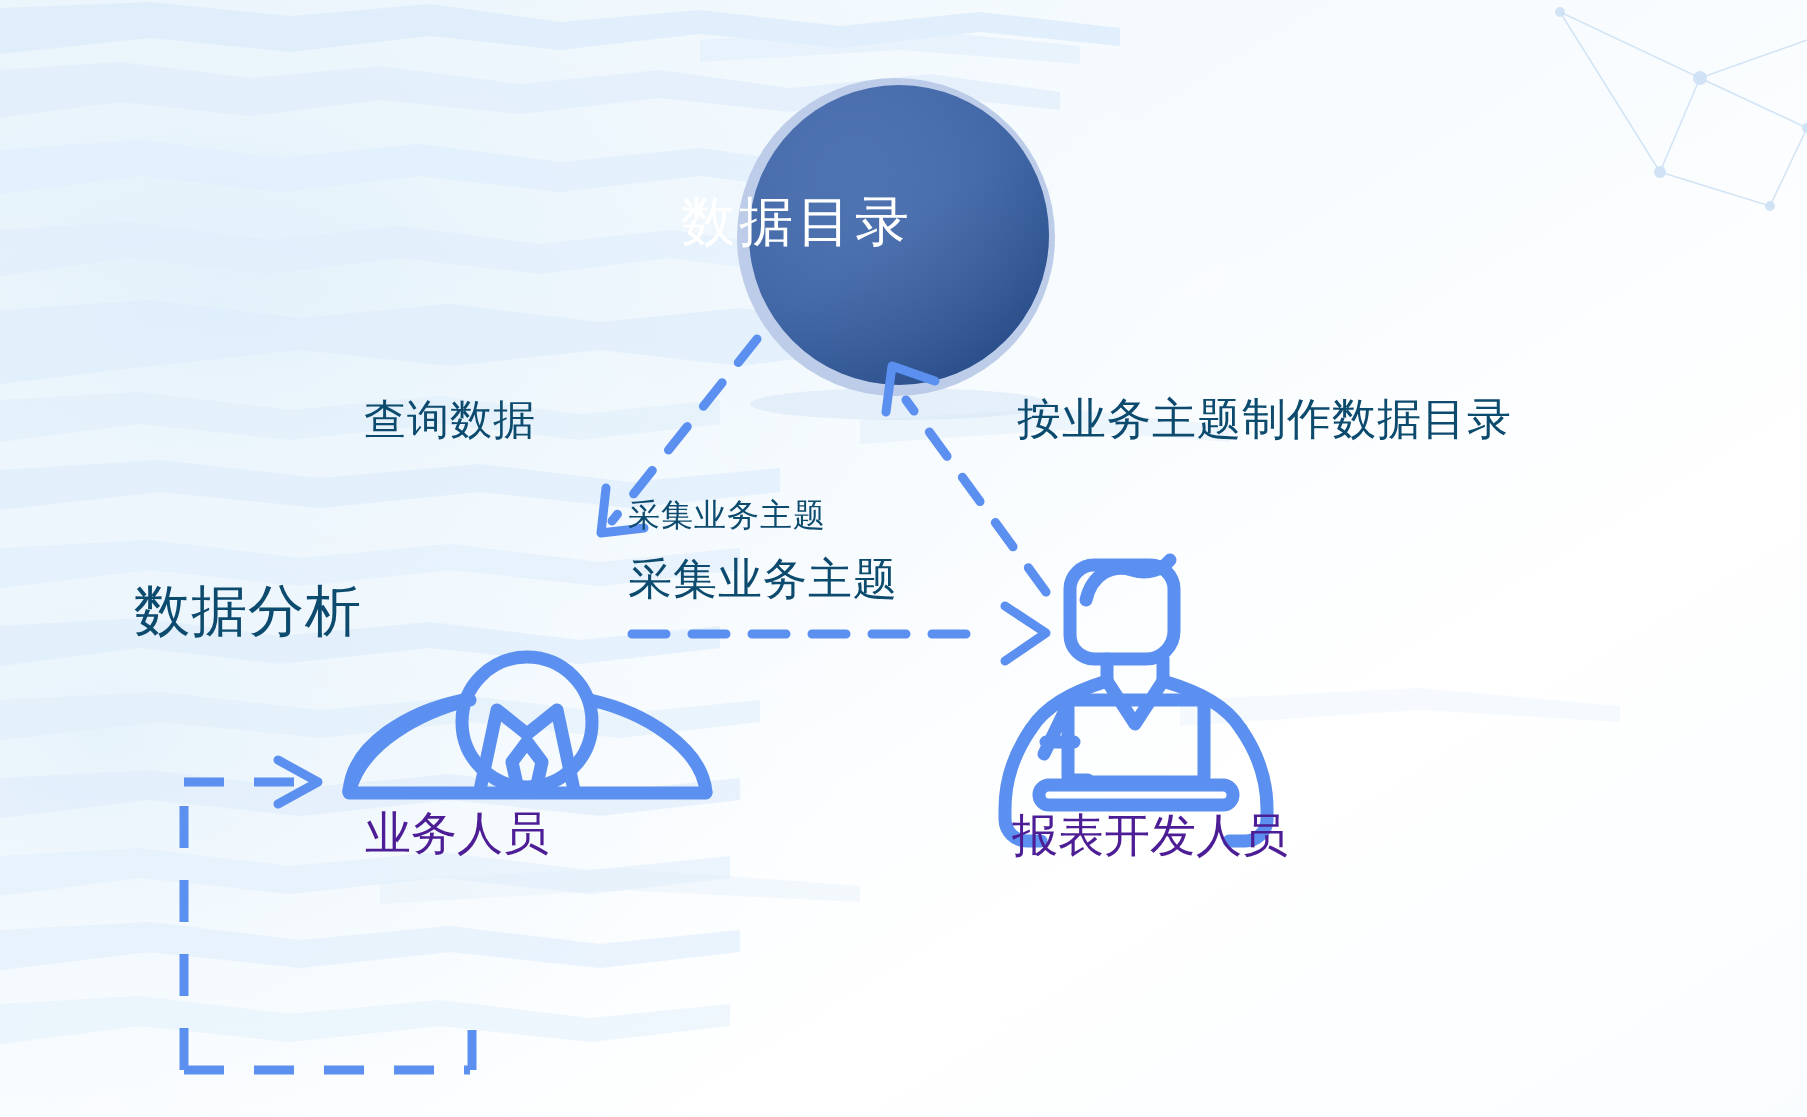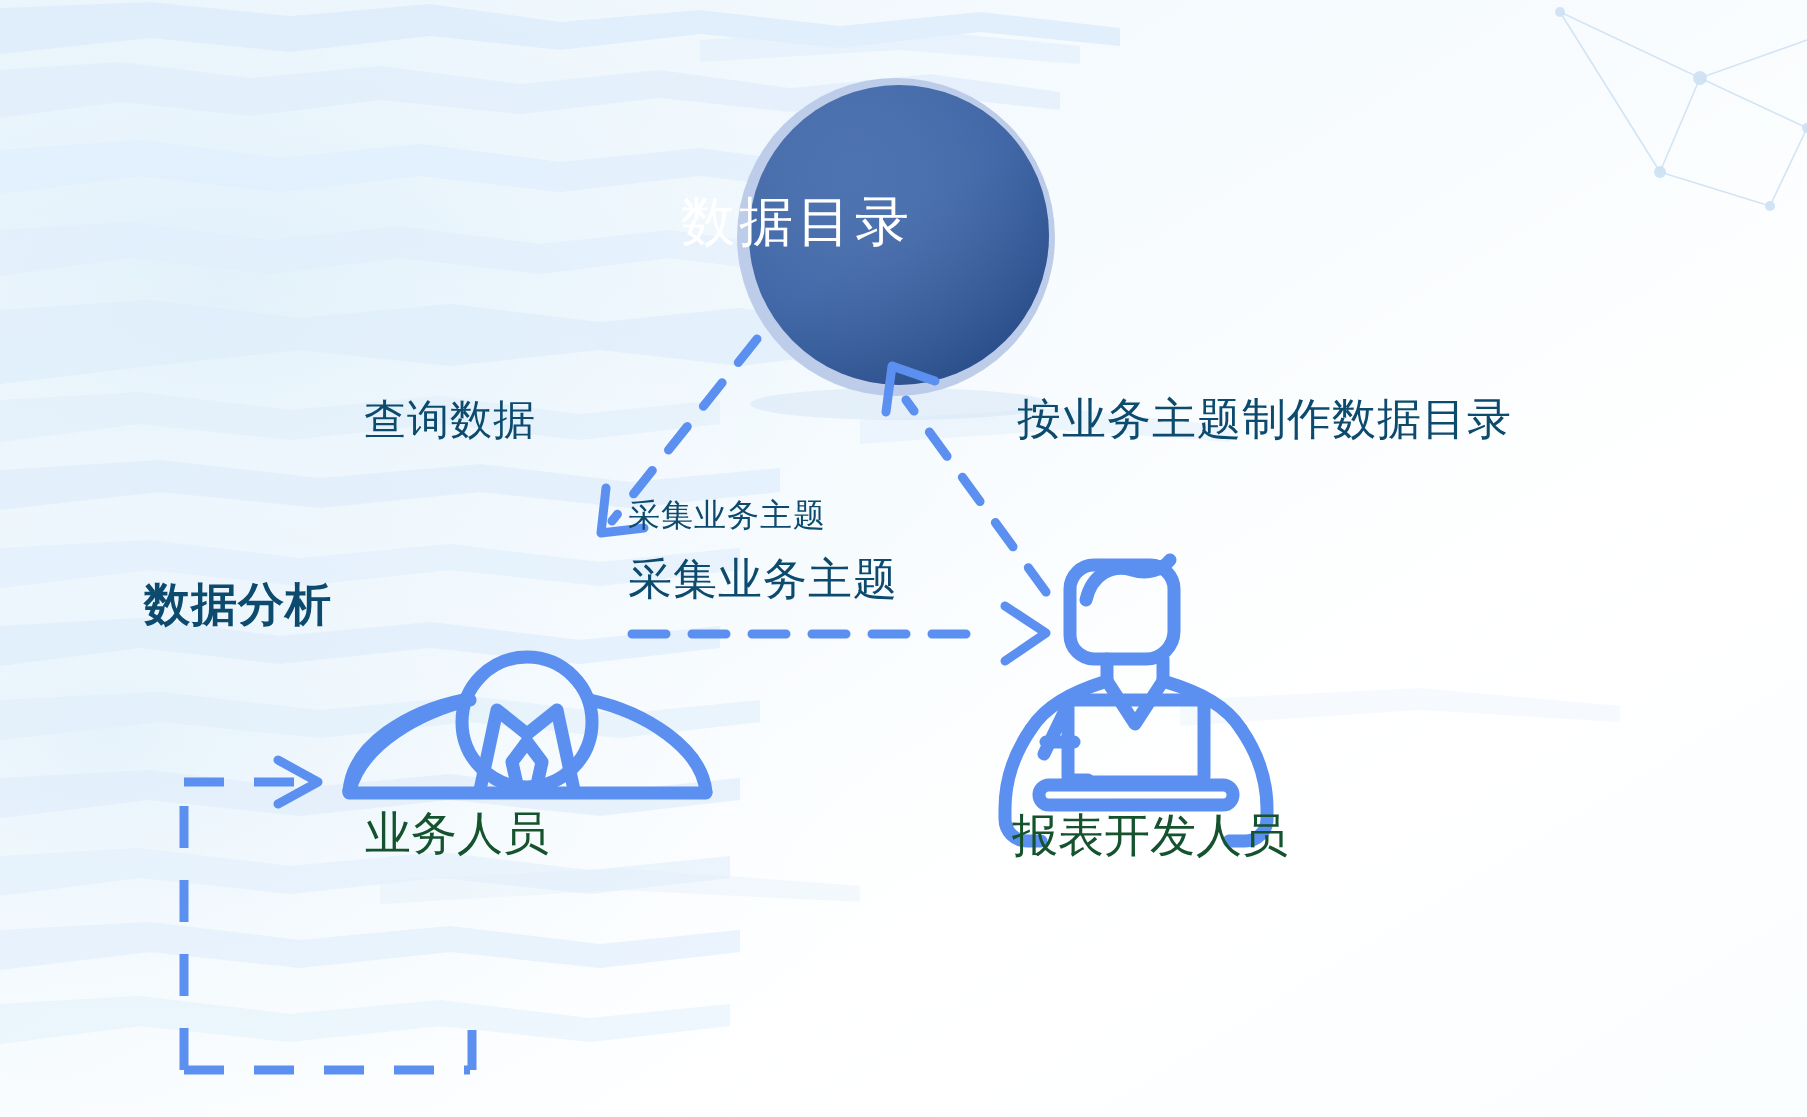--- a/index.html
+++ b/index.html
@@ -4,21 +4,21 @@
 <style>
   html,body{margin:0;padding:0;}
   body{
     width:1807px;height:1117px;overflow:hidden;
     font-family:"Liberation Sans","DejaVu Sans",sans-serif;
     background:#ffffff;
   }
   #stage{position:relative;width:1807px;height:1117px;overflow:hidden;background:#fdfeff;}
   #bg, #art{position:absolute;left:0;top:0;width:1807px;height:1117px;}
   .lbl{position:absolute;white-space:nowrap;color:#0c4a6e;letter-spacing:1px;}
-  .lbl-dark{position:absolute;white-space:nowrap;color:#14532d;}
+  .lbl-dark{position:absolute;white-space:nowrap;color:#4c1d95;}
   .circle-text{
     position:absolute;color:#ffffff;white-space:nowrap;letter-spacing:4px;
   }
 </style>
 </head>
 <body>
 
 <div id="stage">
 
   <svg id="bg" viewBox="0 0 1807 1117" xmlns="http://www.w3.org/2000/svg">
@@ -163,19 +163,19 @@
   <div class="circle-text" style="left:681px;top:186px;font-size:54px;">数据目录</div>
 
   <div class="lbl" style="left:364px;top:392px;font-size:42px;">查询数据</div>
 
   <div class="lbl" style="left:1017px;top:390px;font-size:44px;">按业务主题制作数据目录</div>
 
   <div class="lbl" style="left:628px;top:484px;font-size:32px;line-height:63px;">采集业务主题</div>
 
   <div class="lbl" style="left:628px;top:547px;font-size:44px;line-height:63px;">采集业务主题</div>
 
-  <div class="lbl" style="left:144px;top:574px;font-size:46px;font-weight:bold;">数据分析</div>
+  <div class="lbl" style="left:134px;top:574px;font-size:56px;">数据分析</div>
 
   <div class="lbl-dark" style="left:365px;top:803px;font-size:46px;">业务人员</div>
 
   <div class="lbl-dark" style="left:1012px;top:805px;font-size:46px;">报表开发人员</div>
 
 </div>
 
 </body></html>

